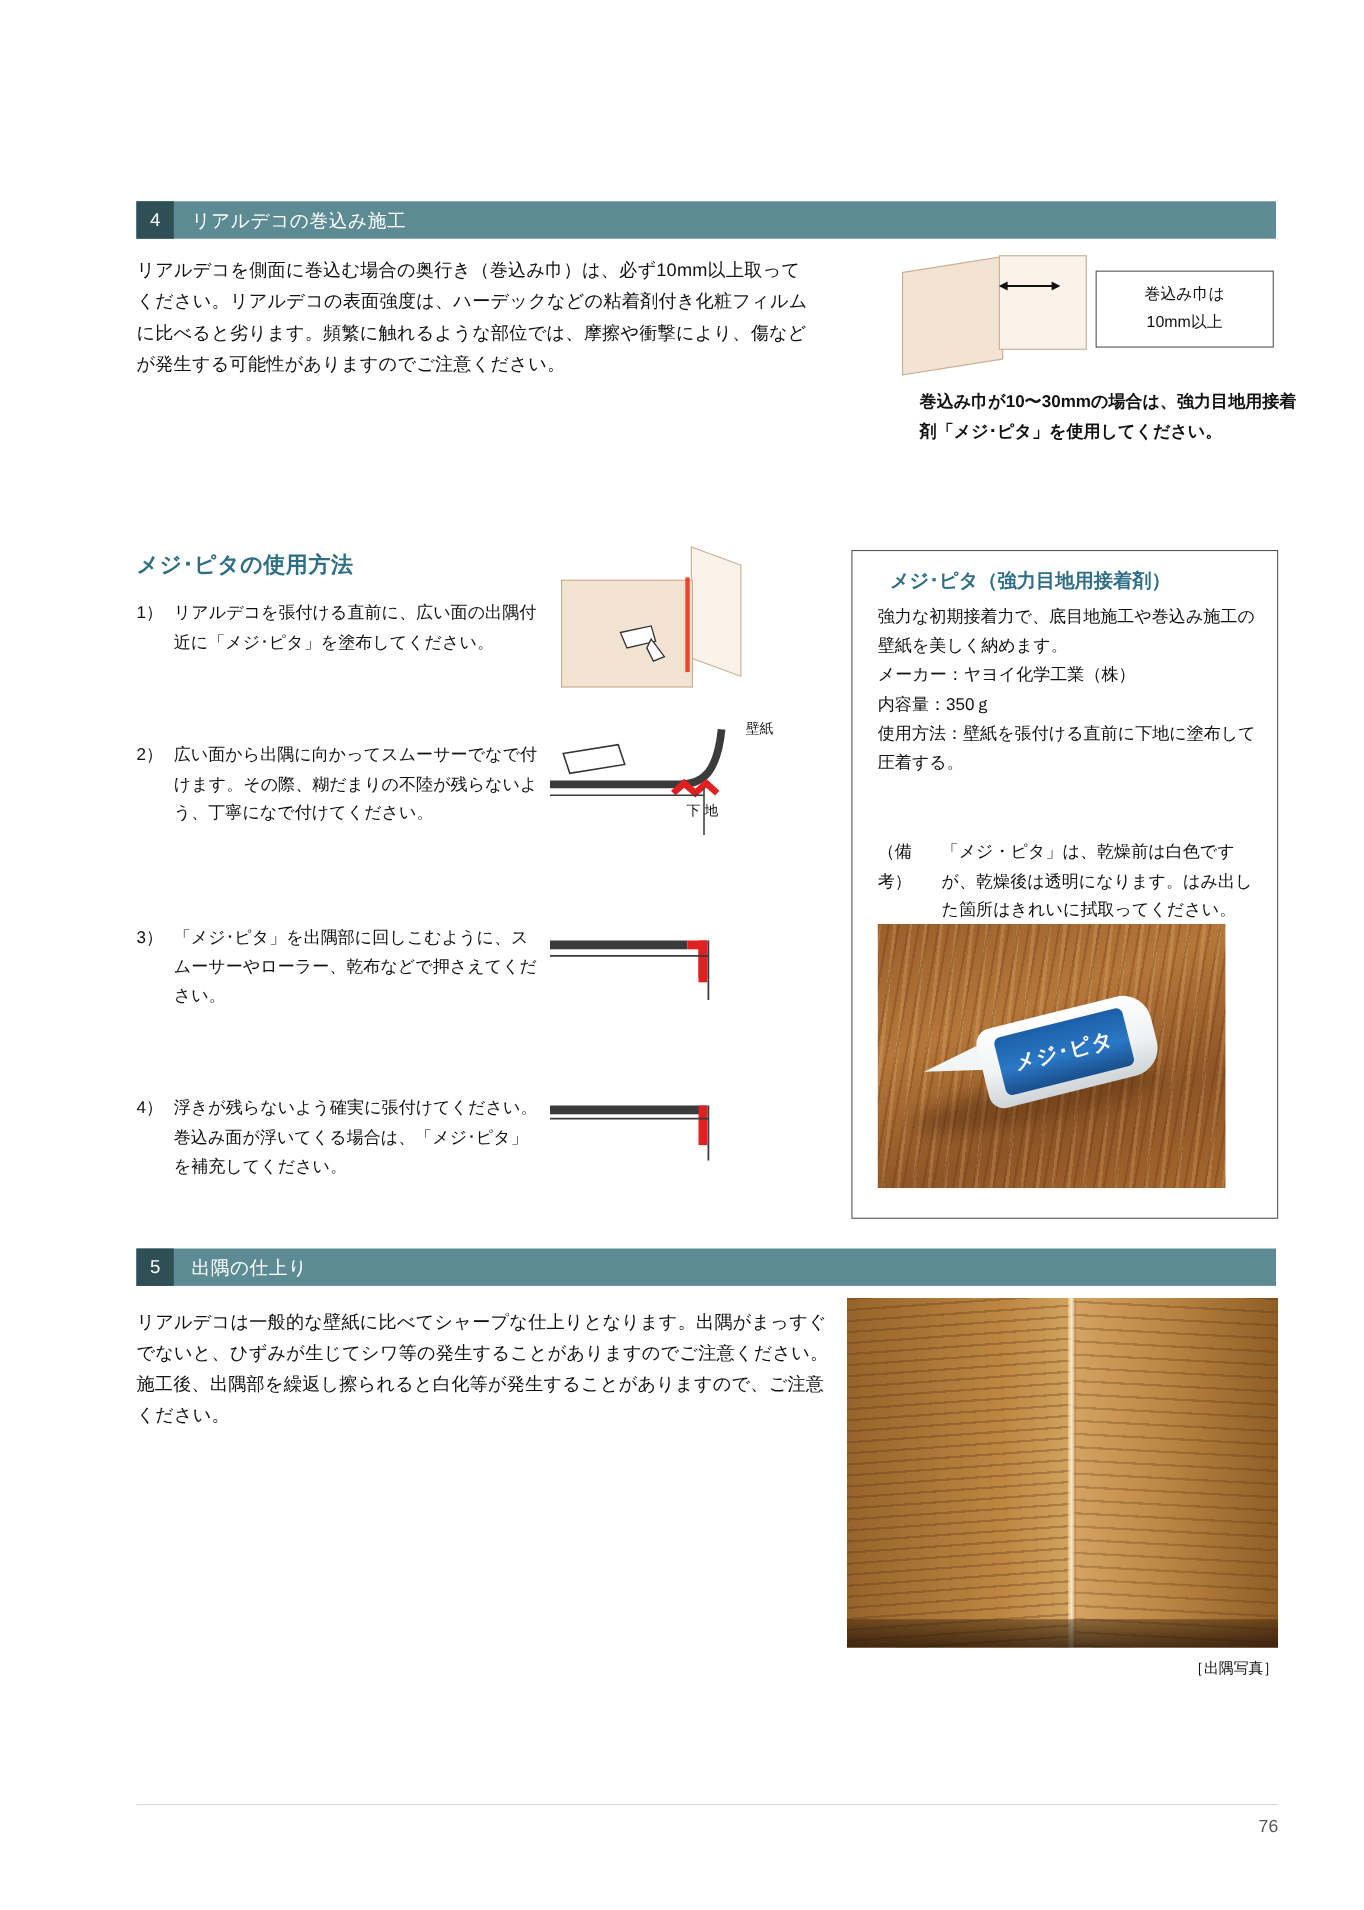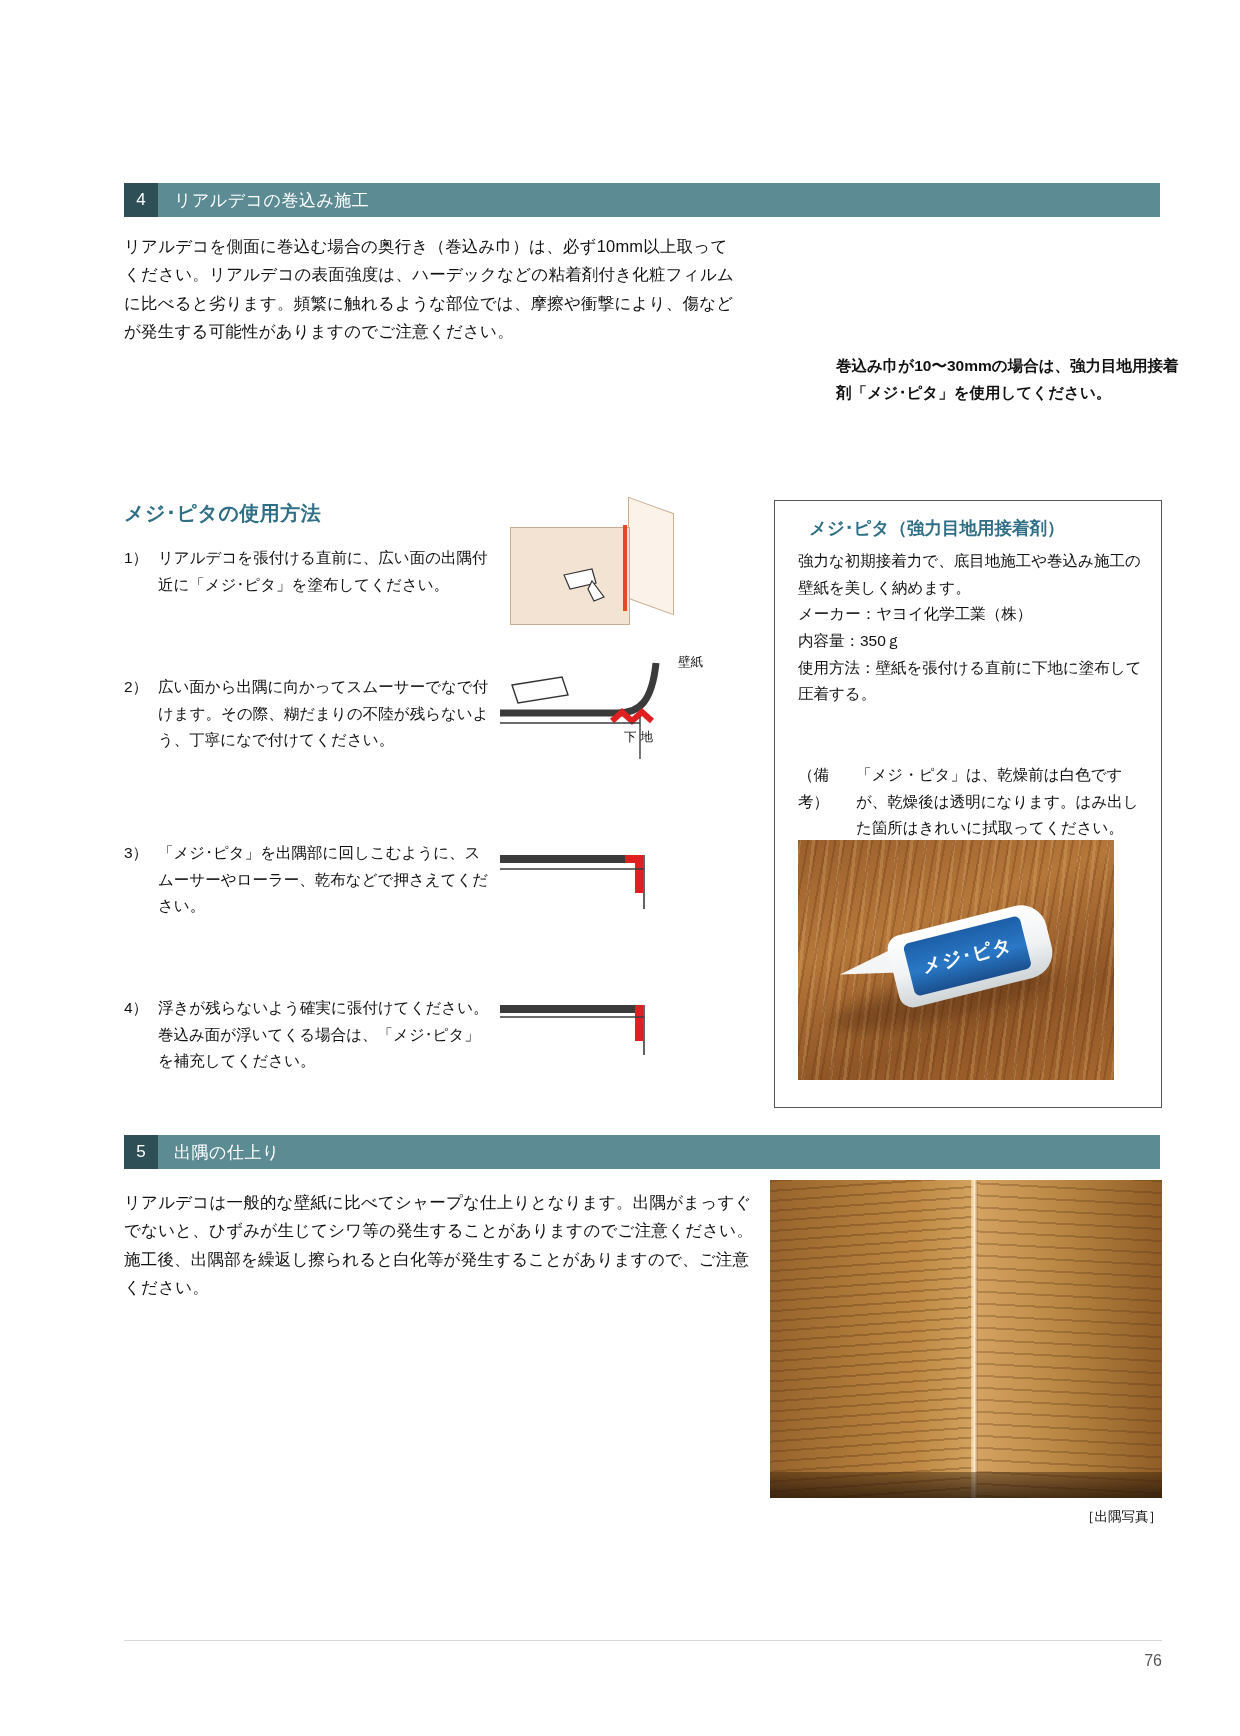--- a/index.html
+++ b/index.html
@@ -349,20 +349,33 @@
 
 <div class="page">
 
   <div class="section-bar" id="sec4-bar">
     <div class="section-num">4</div>
     <div class="section-title">リアルデコの巻込み施工</div>
   </div>
 
   <div class="body-text" id="sec4-text">リアルデコを側面に巻込む場合の奥行き（巻込み巾）は、必ず10mm以上取ってください。リアルデコの表面強度は、ハーデックなどの粘着剤付き化粧フィルムに比べると劣ります。頻繁に触れるような部位では、摩擦や衝撃により、傷などが発生する可能性がありますのでご注意ください。</div>
 
+  <div id="wrap-diagram">
+    <div class="wd-panel-front"></div>
+    <div class="wd-panel-top"></div>
+    <svg class="wd-arrow" viewBox="0 0 56 12">
+      <line x1="4" y1="6" x2="52" y2="6" stroke="#111" stroke-width="1.6"></line>
+      <polygon points="0,6 8,2 8,10" fill="#111"></polygon>
+      <polygon points="56,6 48,2 48,10" fill="#111"></polygon>
+    </svg>
+    <div class="wd-box">
+      <div>巻込み巾は</div>
+      <div>10mm以上</div>
+    </div>
+  </div>
 
   <div id="wrap-caption">巻込み巾が10〜30mmの場合は、強力目地用接着剤「メジ･ピタ」を使用してください。</div>
 
   <div id="mejipita-heading">メジ･ピタの使用方法</div>
 
   <div class="step" id="step1">
     <div class="step-num">1）</div>
     <div class="step-body">リアルデコを張付ける直前に、広い面の出隅付近に「メジ･ピタ」を塗布してください。</div>
   </div>
   <div class="step" id="step2">

